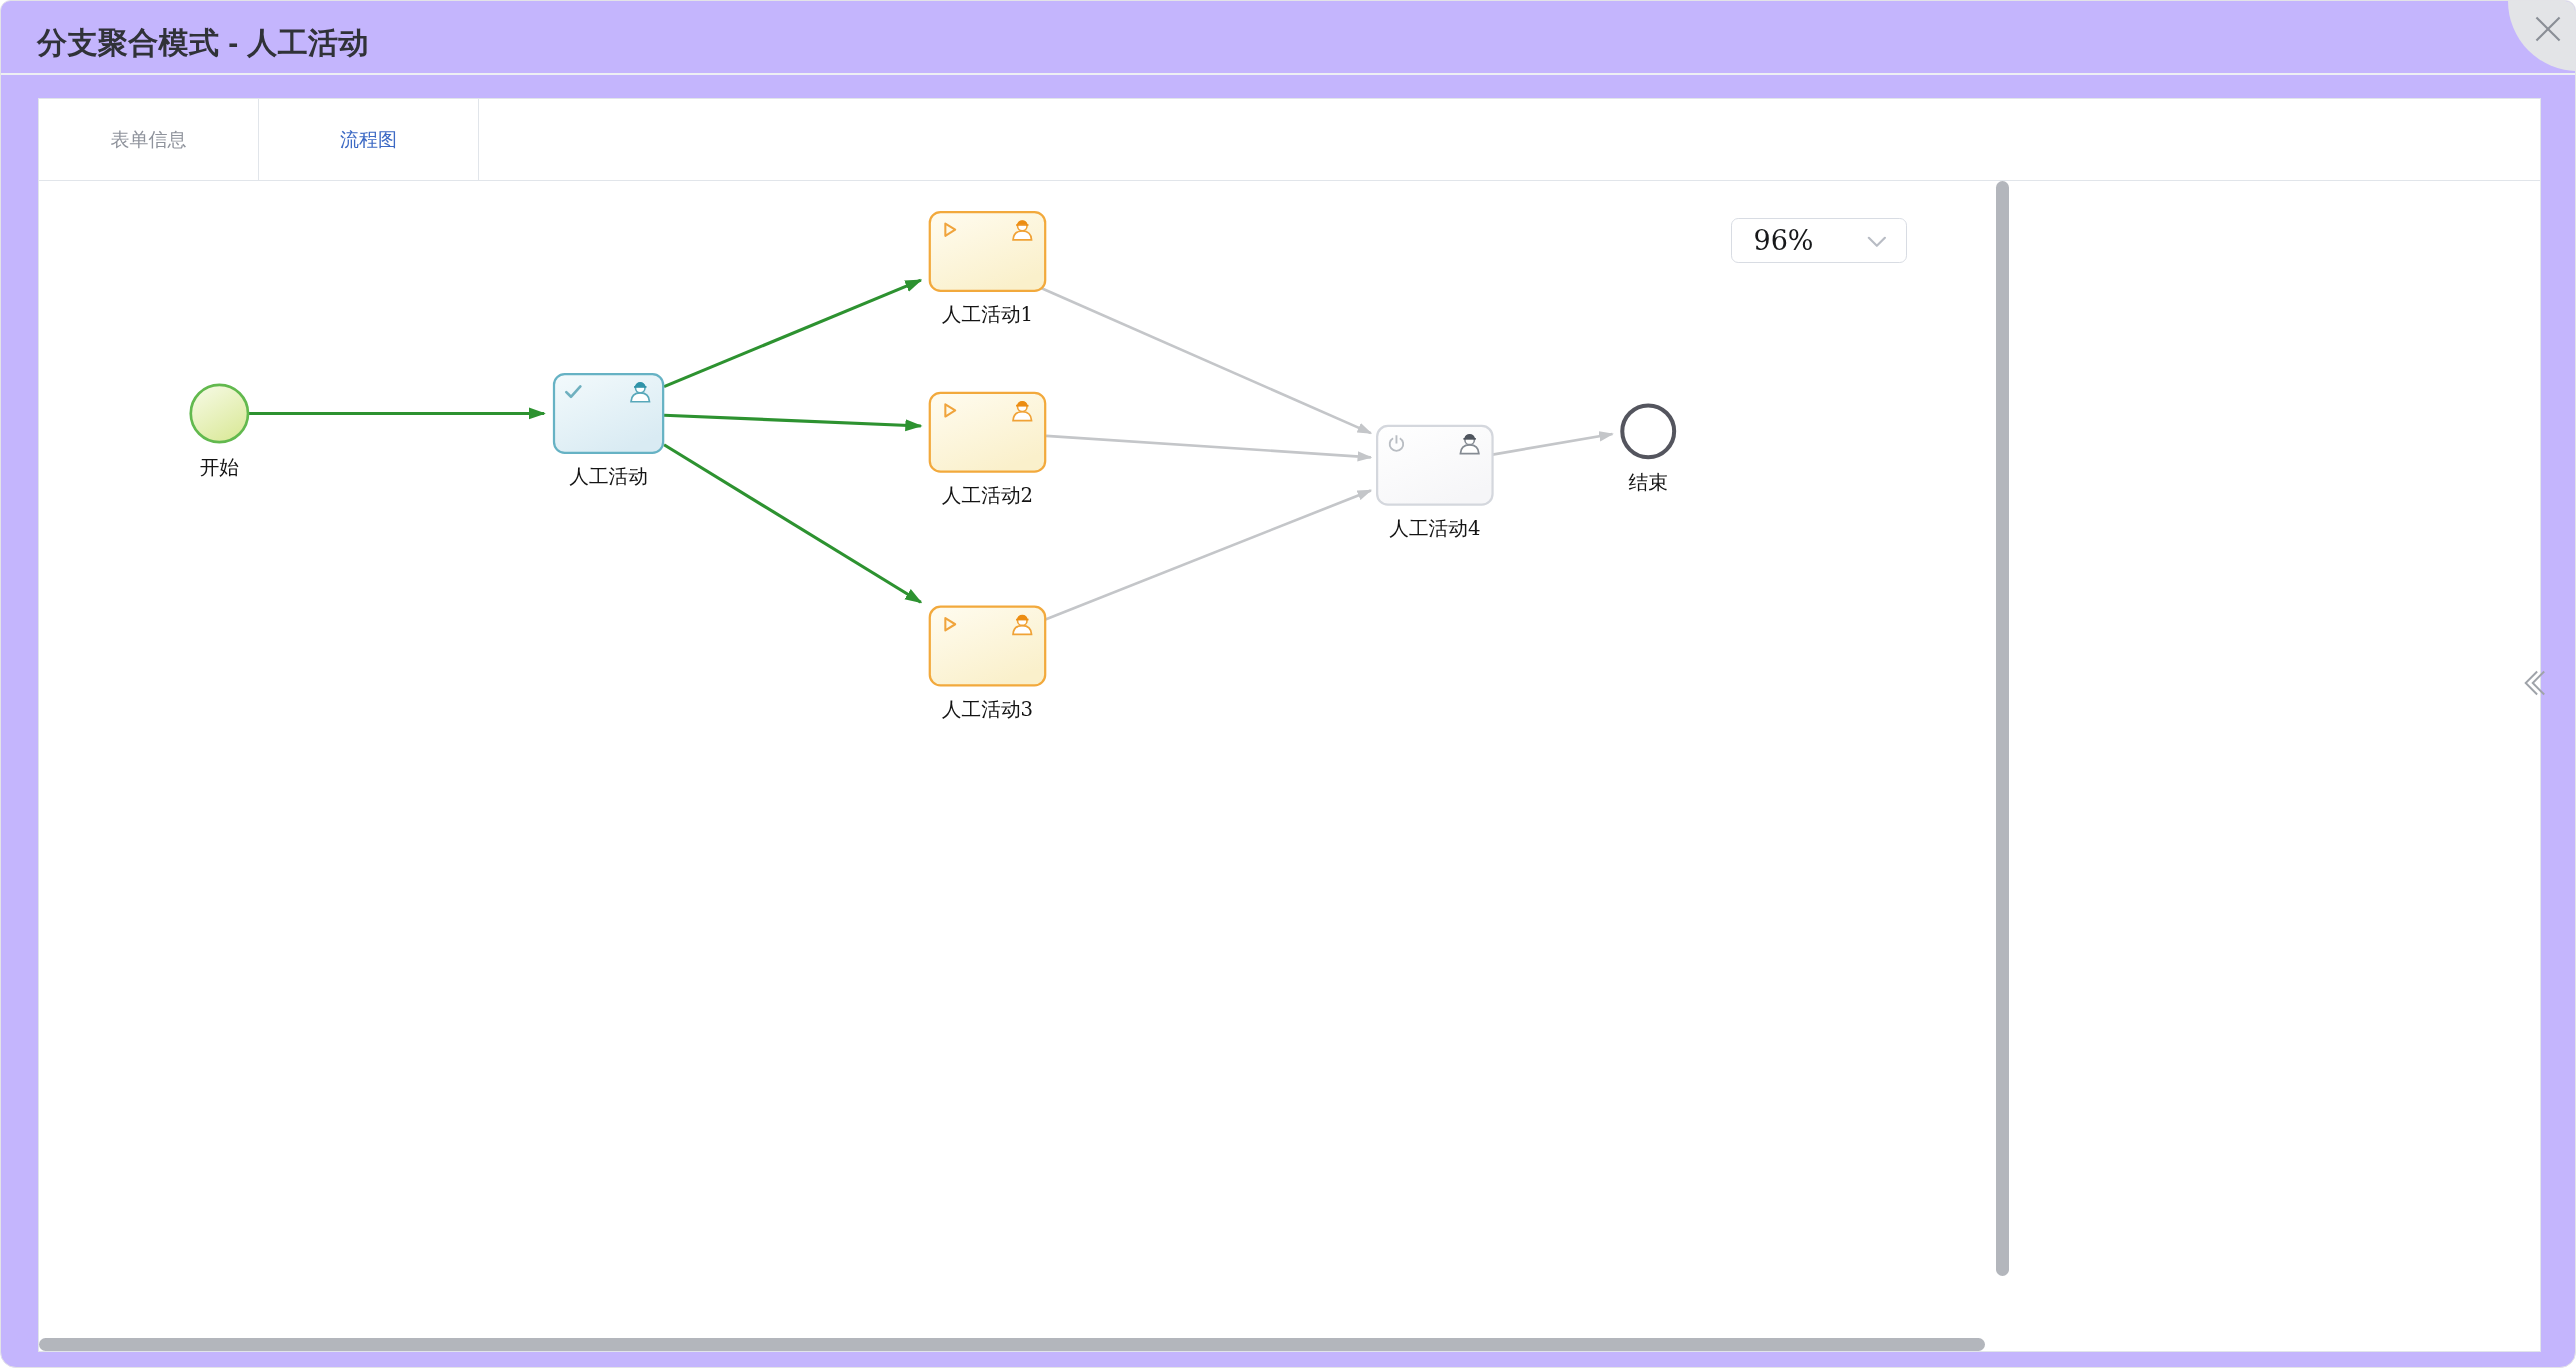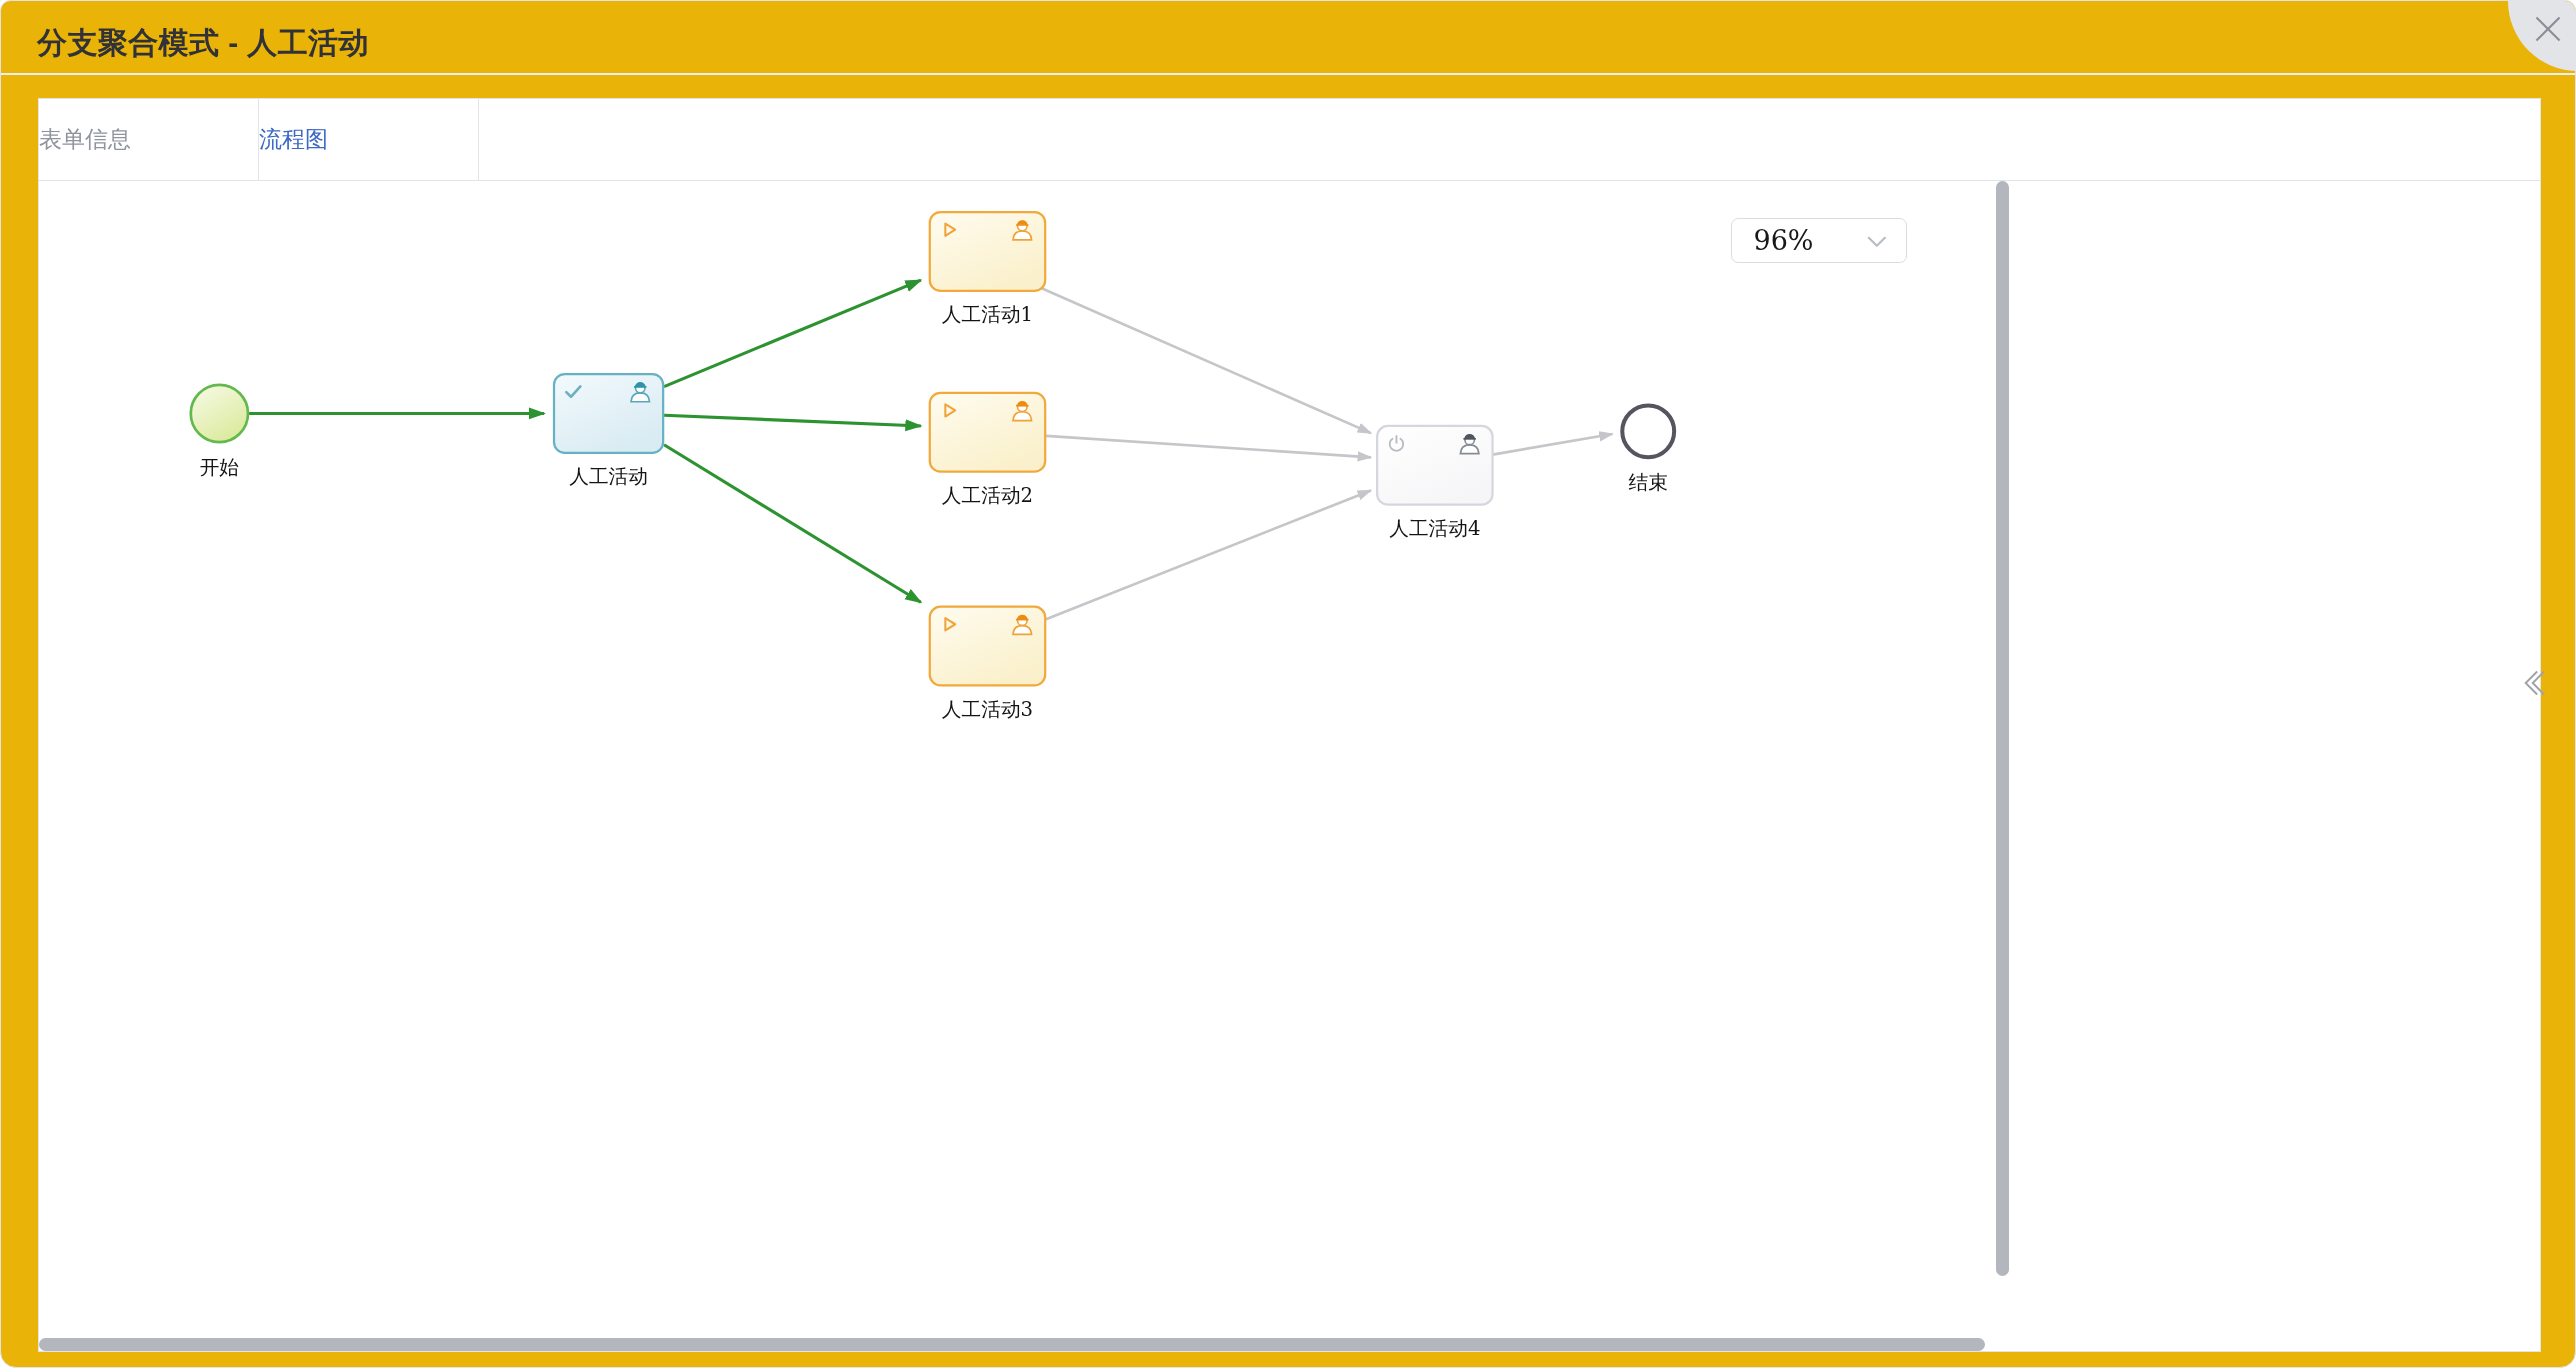--- a/index.html
+++ b/index.html
@@ -1,33 +1,33 @@
 <!DOCTYPE html>
 <html style="font-size:14.3px"><head>
 <meta charset="utf-8">
 <style>
   html,body{margin:0;padding:0;background:#fff;}
   body{width:2576px;height:1368px;overflow:hidden;position:relative;
        font-family:"Liberation Sans", sans-serif;-webkit-font-smoothing:antialiased;}
   .frame{position:absolute;inset:0;border:0.9px solid #e3e3e7;border-radius:10.7px 10.7px 16px 16px;
-         background:#eab308;overflow:hidden;}
+         background:#c4b5fd;overflow:hidden;}
   
   .dialog-title{position:absolute;left:36px;top:21.5px;font-size:30px;font-weight:600;
                 color:#303238;letter-spacing:0.4px;}
   .title-divider{position:absolute;left:0;top:72px;width:2576px;height:1.8px;background:#edeff3;}
   .close-corner{position:absolute;left:2507px;top:-70px;width:140px;height:140px;
                 border-radius:50%;background:#e3e4e7;cursor:pointer;}
   .close-x{position:absolute;left:2531px;top:11.6px;}
   
   .tab-card{position:absolute;left:37px;top:97px;width:2503px;height:1254px;
             border:1.8px solid #e1e5ea;background:#fff;box-sizing:border-box;}
   .tab-header{position:absolute;left:0;top:0;right:0;height:81px;border-bottom:1.8px solid #e1e5ea;
               display:flex;}
-  .tab-item{width:219px;height:100%;display:flex;align-items:center;justify-content:flex-start;
-            font-size:23px;border-right:1.8px solid #e1e5ea;cursor:pointer;background:#fff;}
+  .tab-item{width:219px;height:100%;display:flex;align-items:center;justify-content:center;
+            font-size:19px;border-right:1.8px solid #e1e5ea;cursor:pointer;background:#fff;}
   .tab-item.inactive{color:#8f939c;}
   .tab-item.active{color:#3c69c4;font-weight:500;}
   
   .zoom-select{position:absolute;left:1730px;top:217px;width:176px;height:45px;box-sizing:border-box;
                border:1.8px solid #d8dce3;border-radius:7.2px;background:#fff;cursor:pointer;}
   .zoom-select .val{position:absolute;left:21.5px;top:0;height:100%;display:flex;align-items:center;
                     font-family:"DejaVu Serif", serif;font-size:27px;color:#17181a;}
   .zoom-select .chev{position:absolute;right:19.7px;top:17px;}
   .v-scrollbar{position:absolute;left:1995px;top:180px;width:13.4px;height:1095px;
                background:#b3b6bc;border-radius:7.2px;cursor:pointer;}

